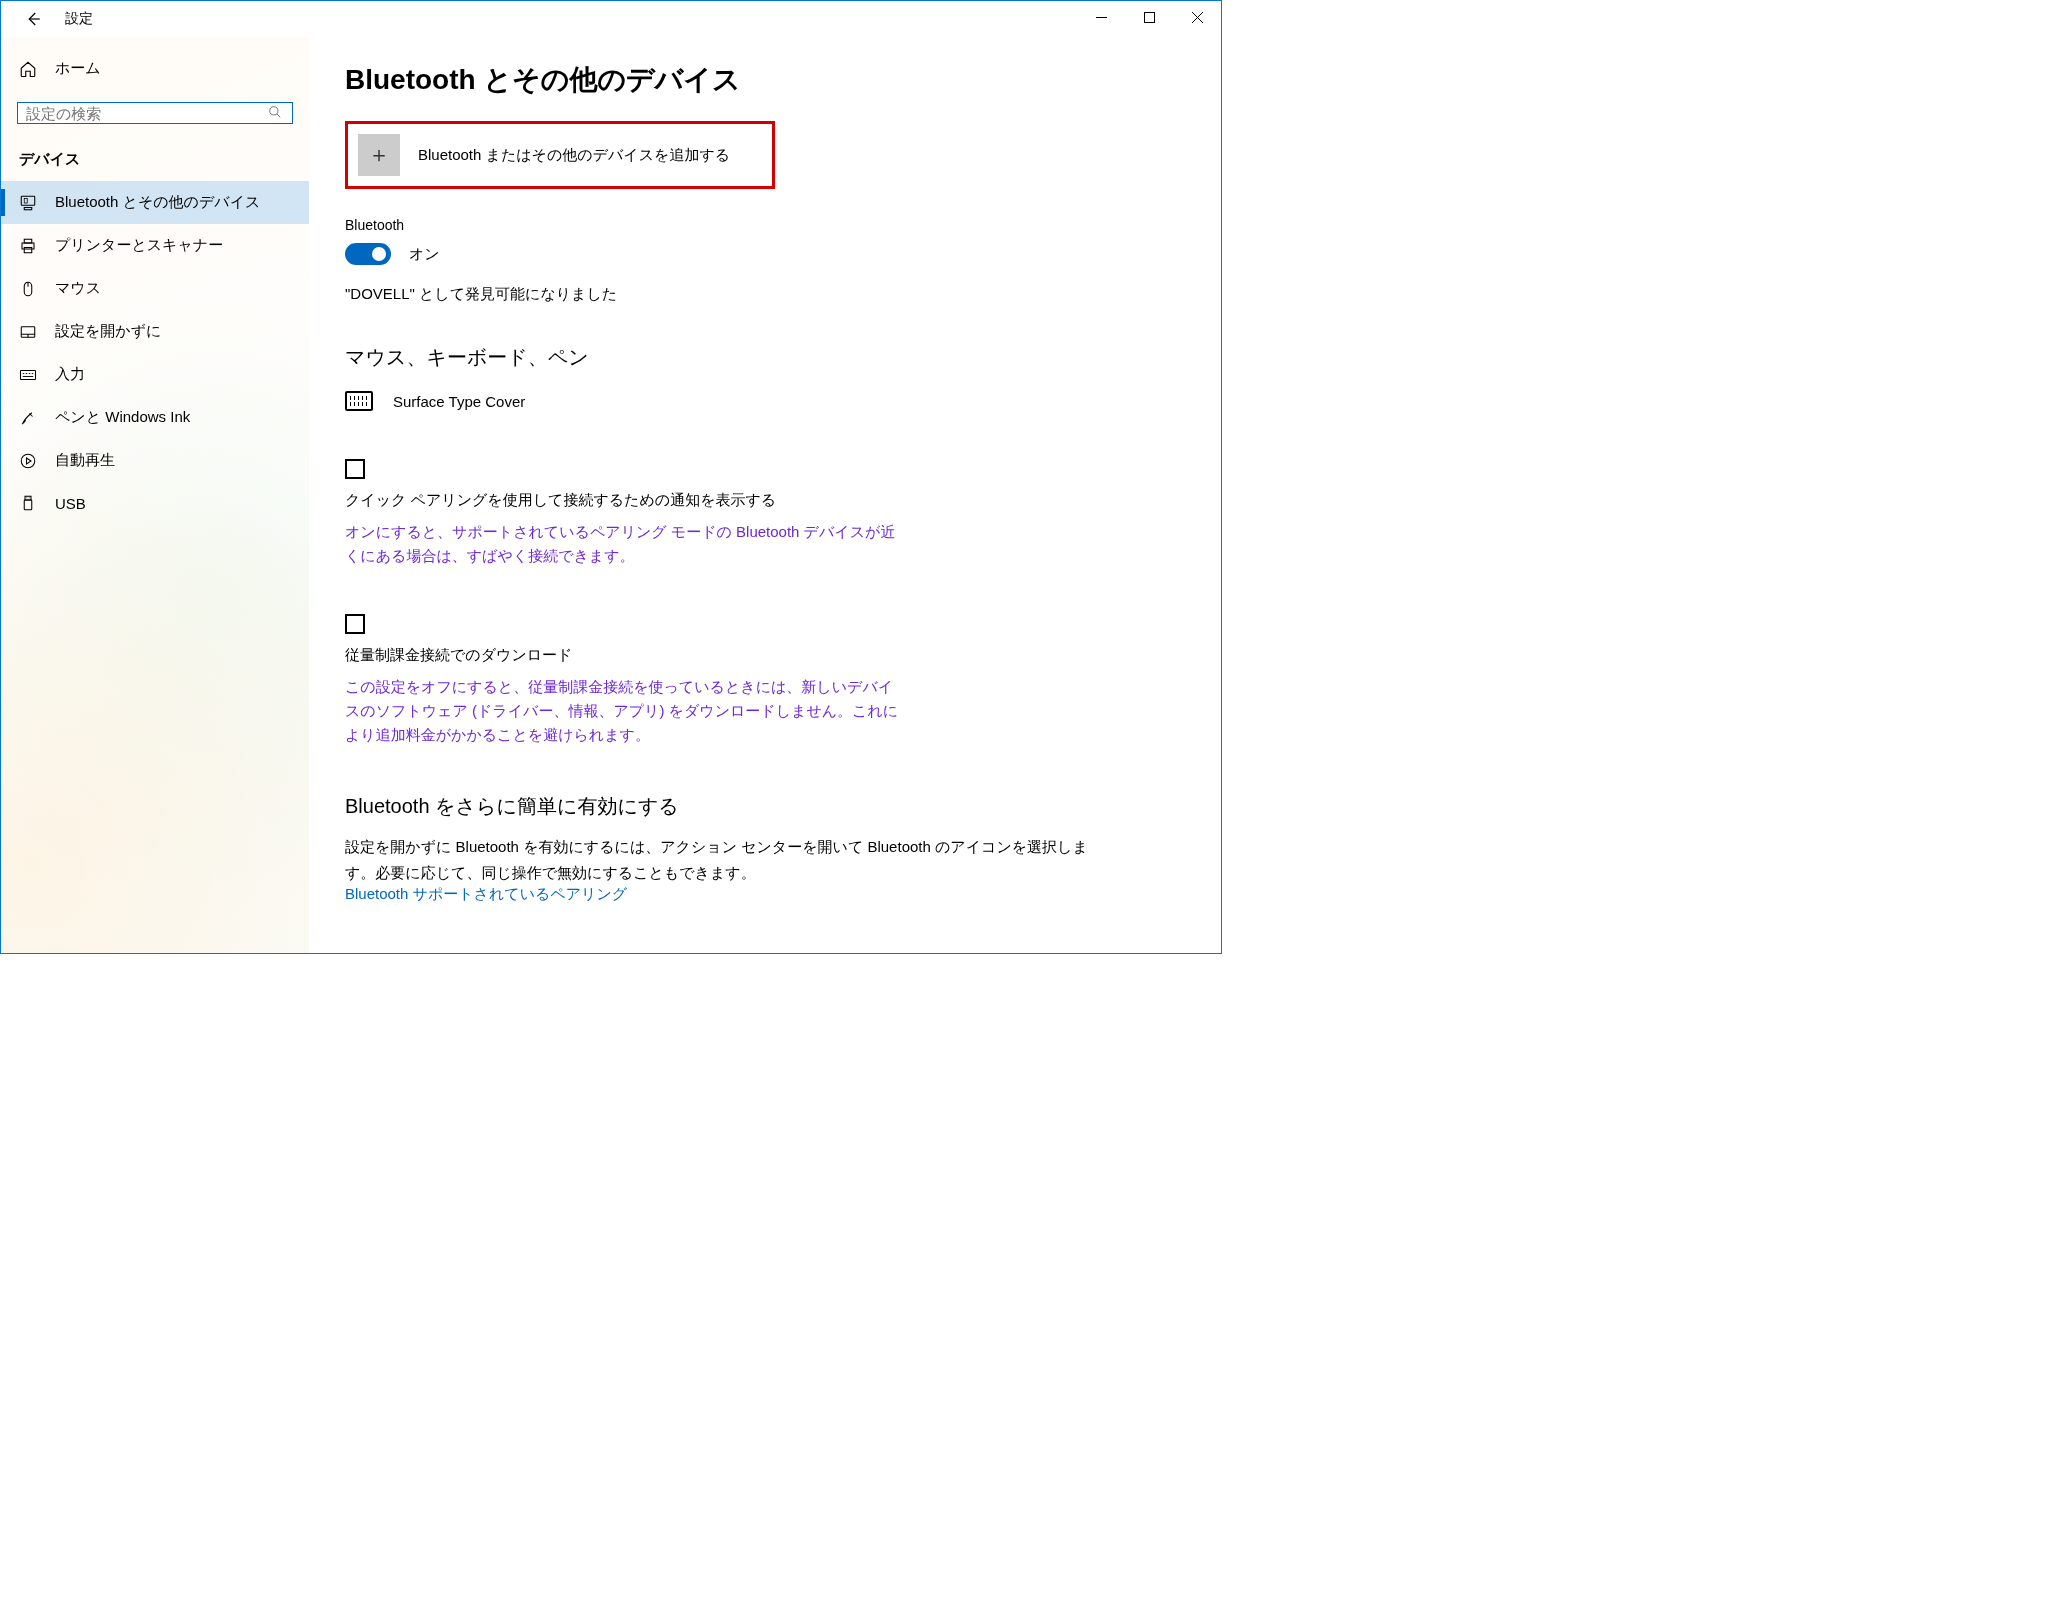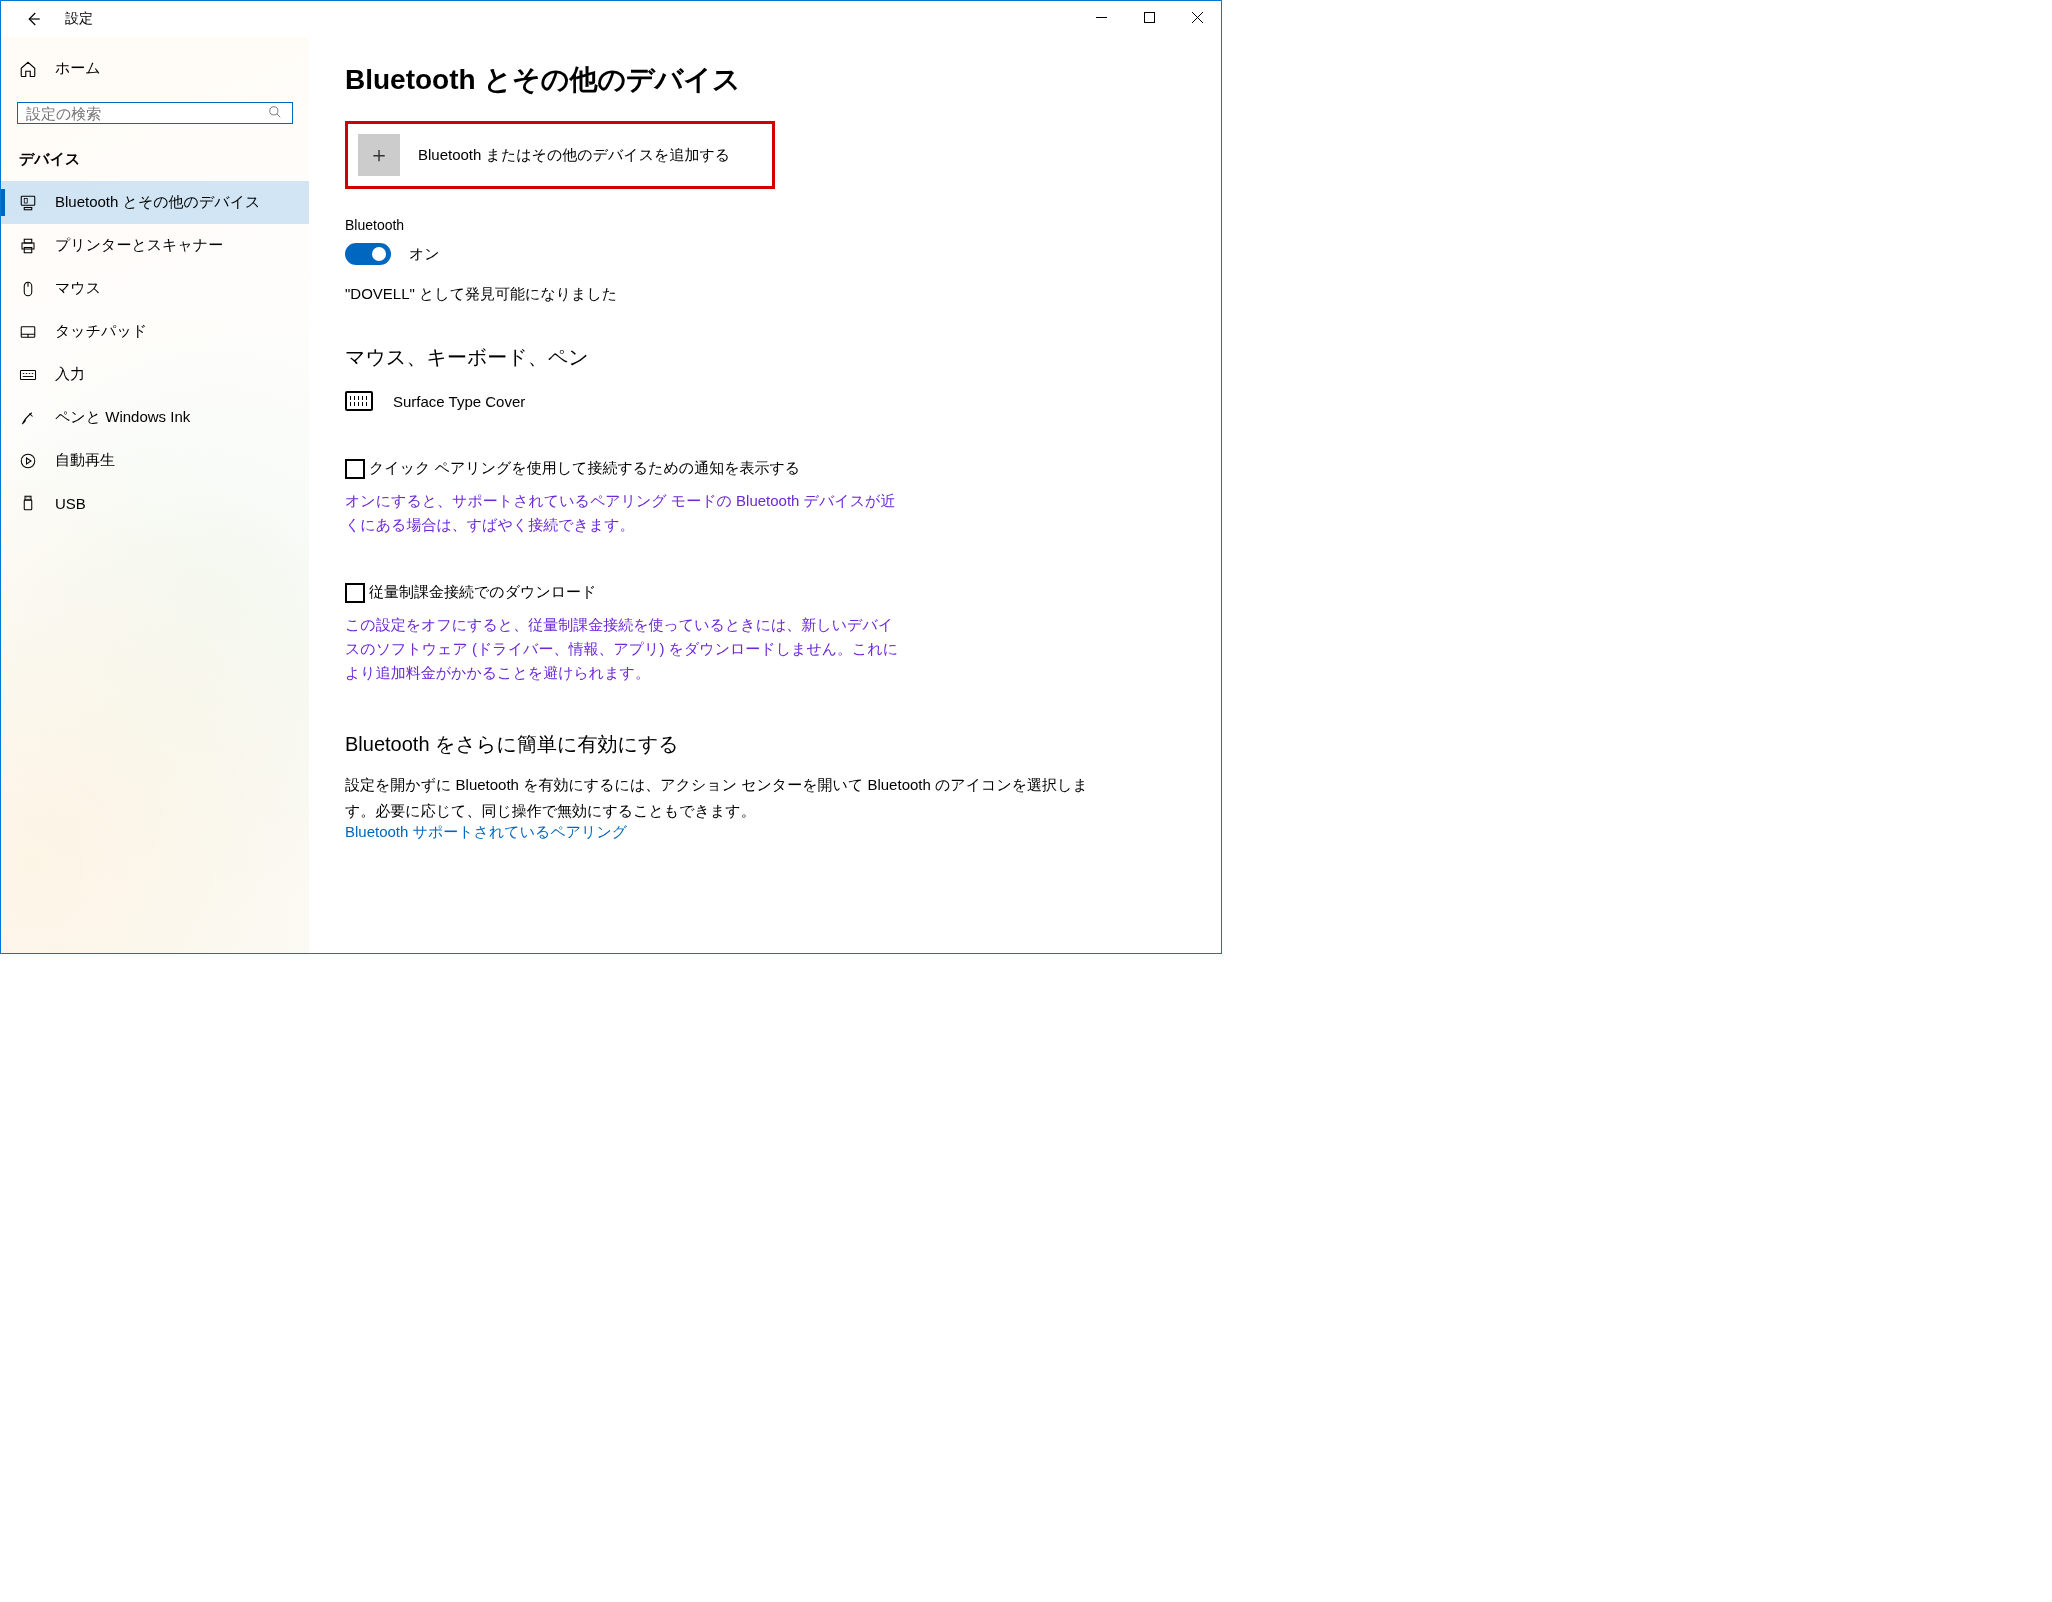--- a/index.html
+++ b/index.html
@@ -191,22 +191,23 @@
 }
 .kbd-icon::after {
   content: "";
   position: absolute;
   left: 3px; right: 3px; bottom: 3px; height: 4px;
   background: repeating-linear-gradient(90deg, #000 0 1.5px, transparent 1.5px 4px);
 }
 .check-row {
   display: flex;
   align-items: flex-start;
-  gap: 4px;
+  gap: 12px;
   margin-bottom: 10px;
+  flex-direction: column;
 }
 .checkbox {
   width: 20px; height: 20px;
   border: 2px solid #000;
   flex-shrink: 0;
 }
 .check-label { font-size: 15px; }
 .desc {
   color: #6d28d9;
   font-size: 15px;
@@ -307,21 +308,21 @@
         </span>
       <span>マウス</span>
     </div>
     <div class="nav-item">
       <span class="nav-icon">
           <svg viewBox="0 0 24 24" width="18" height="18">
             <rect x="3" y="5" width="18" height="14" rx="1" stroke="#000" stroke-width="1.4" fill="none"></rect>
             <path d="M3 15h18M12 15v4" stroke="#000" stroke-width="1.4"></path>
           </svg>
         </span>
-      <span>タッチパッド</span>
+      <span>設定を開かずに</span>
     </div>
     <div class="nav-item">
       <span class="nav-icon">
           <svg viewBox="0 0 24 24" width="18" height="18">
             <rect x="2" y="6" width="20" height="12" rx="1" stroke="#000" stroke-width="1.4" fill="none"></rect>
             <path d="M5 10h2M9 10h2M13 10h2M17 10h2M5 14h14" stroke="#000" stroke-width="1.2"></path>
           </svg>
         </span>
       <span>入力</span>
     </div>

